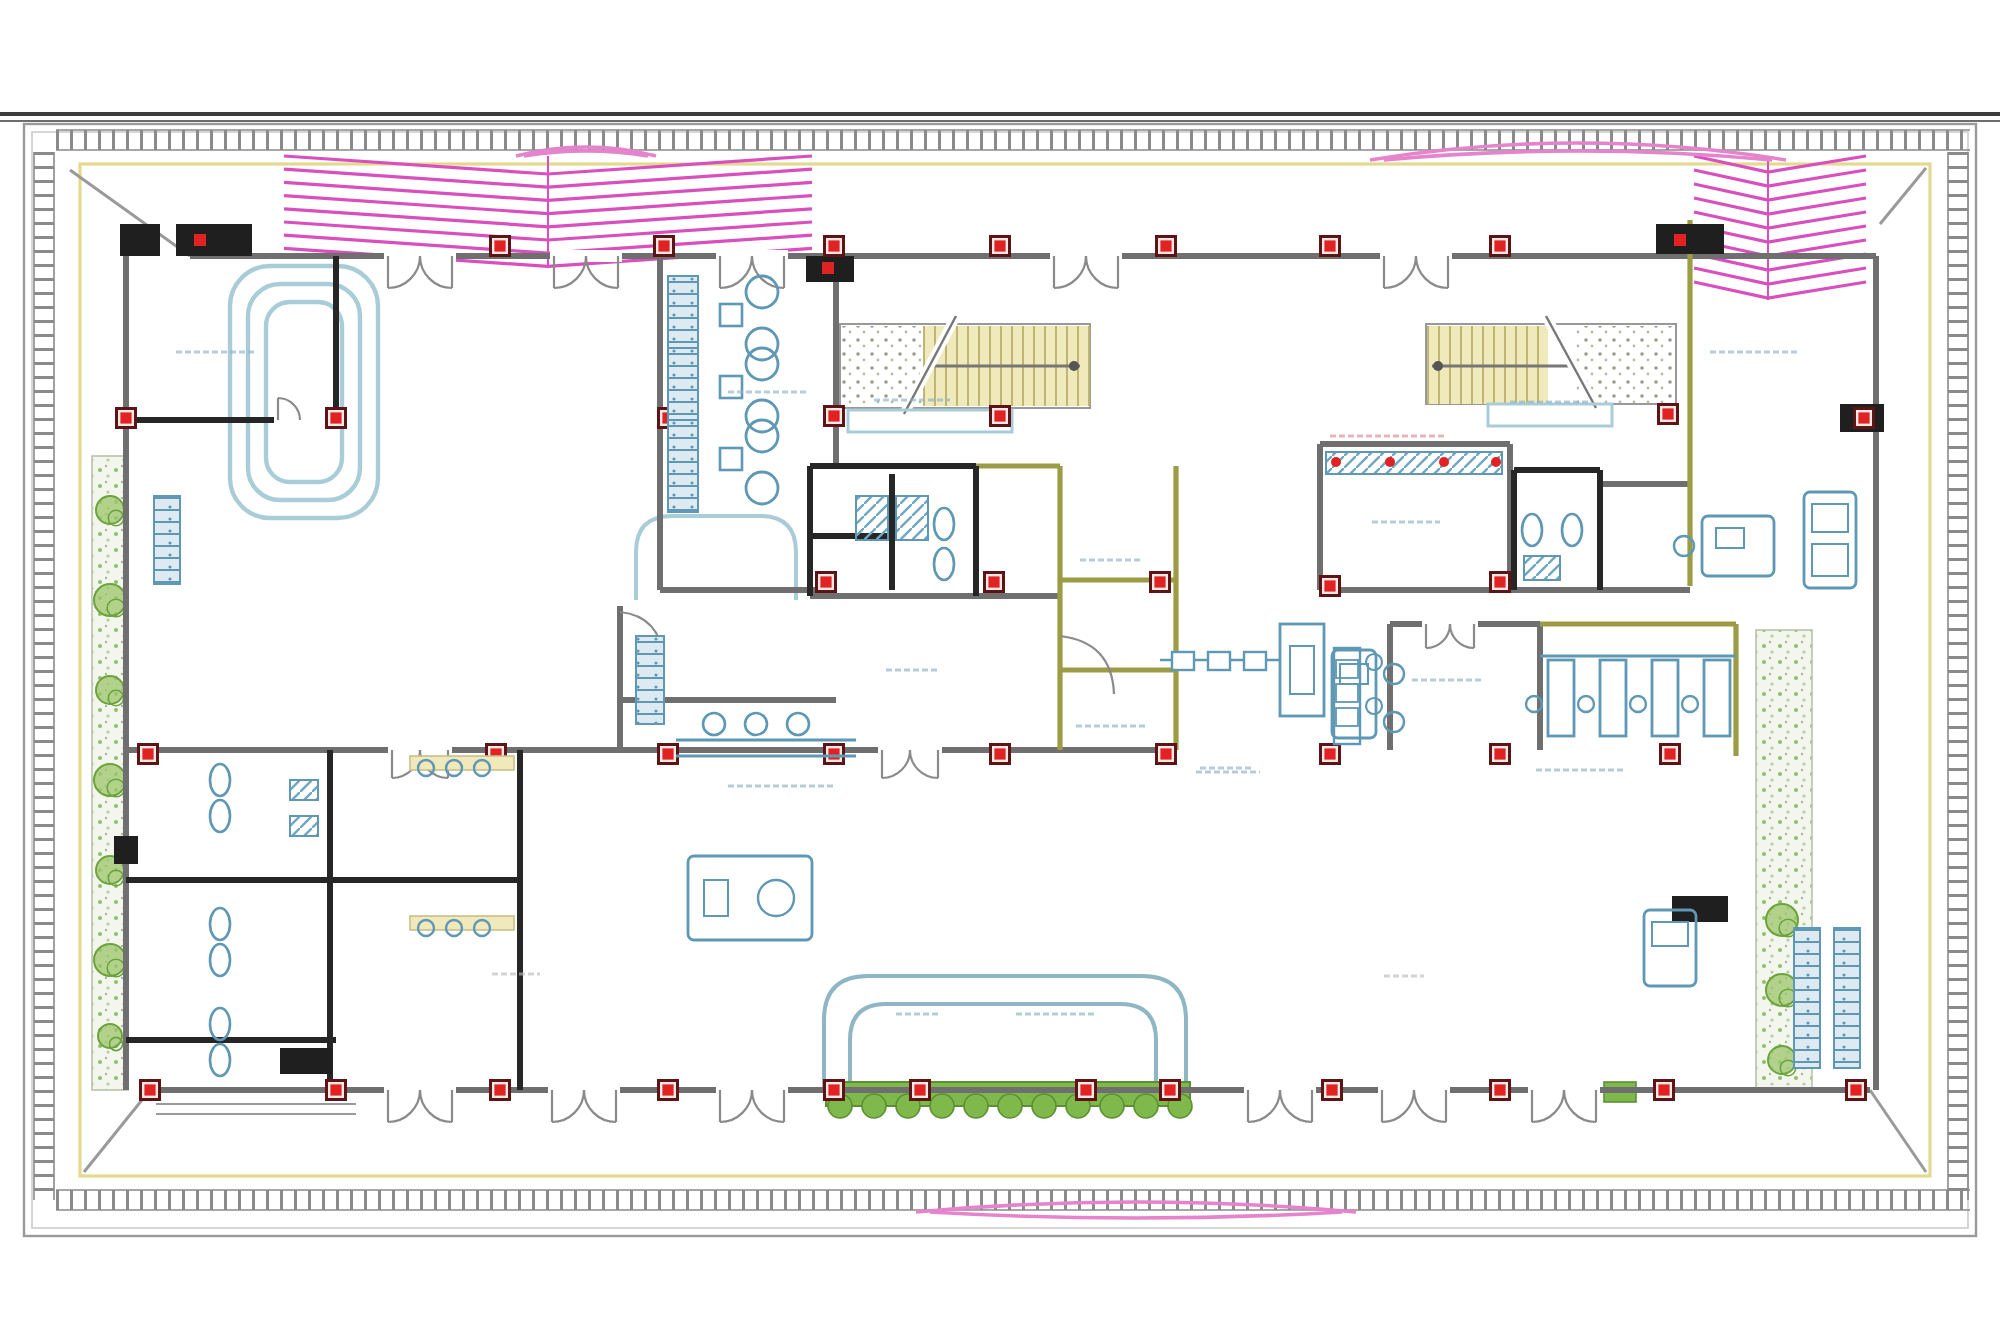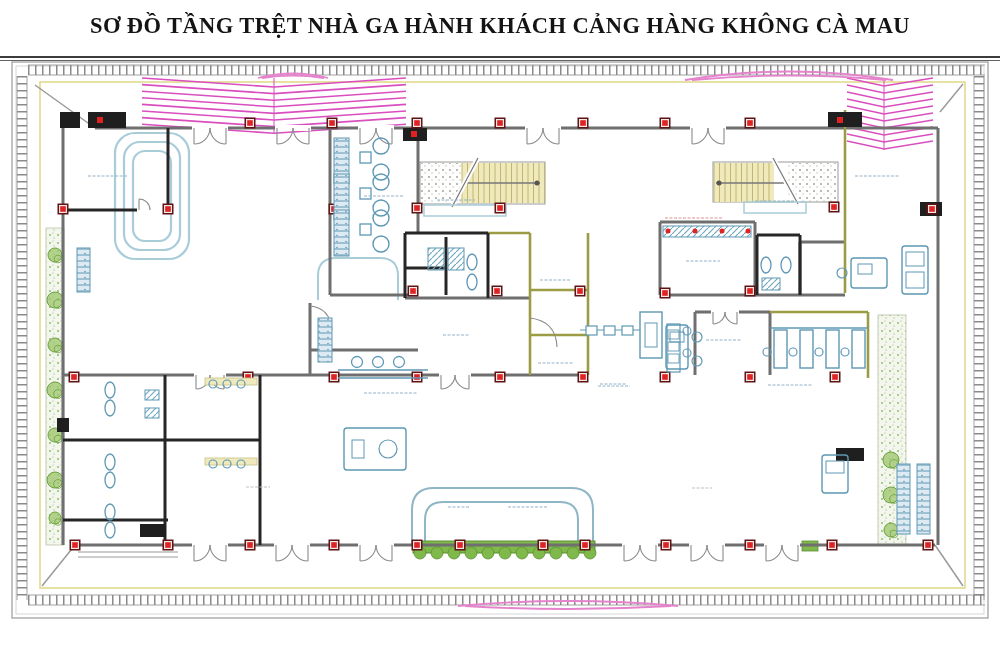--- a/index.html
+++ b/index.html
@@ -7,21 +7,20 @@
          font-family:"Liberation Serif",serif;}
   .title{position:absolute;top:13px;left:0;width:100%;text-align:center;
          font-weight:bold;font-size:22.5px;letter-spacing:.4px;color:#141414;
          font-family:"Liberation Serif",serif;}
   svg{position:absolute;top:0;left:0;}
 </style>
 </head>
 <body>
 
 <div class="stage">
-  <div class="title">SƠ ĐỒ TẦNG TRỆT NHÀ GA HÀNH KHÁCH CẢNG HÀNG KHÔNG CÀ MAU</div>
   <svg id="plan-svg" width="1000" height="661" viewBox="0 0 1000 661">
       <defs>
         <pattern id="hb" width="6" height="6" patternUnits="userSpaceOnUse">
           <path d="M0,6 L6,0" stroke="#6fa7c0" stroke-width="1.2"></path>
         </pattern>
         <pattern id="stip" width="7" height="7" patternUnits="userSpaceOnUse">
           <circle cx="2" cy="2" r="0.9" fill="#9a9a8a"></circle>
           <circle cx="5" cy="5" r="0.7" fill="#b9b9a6"></circle>
         </pattern>
         <pattern id="gstip" width="8" height="8" patternUnits="userSpaceOnUse">

